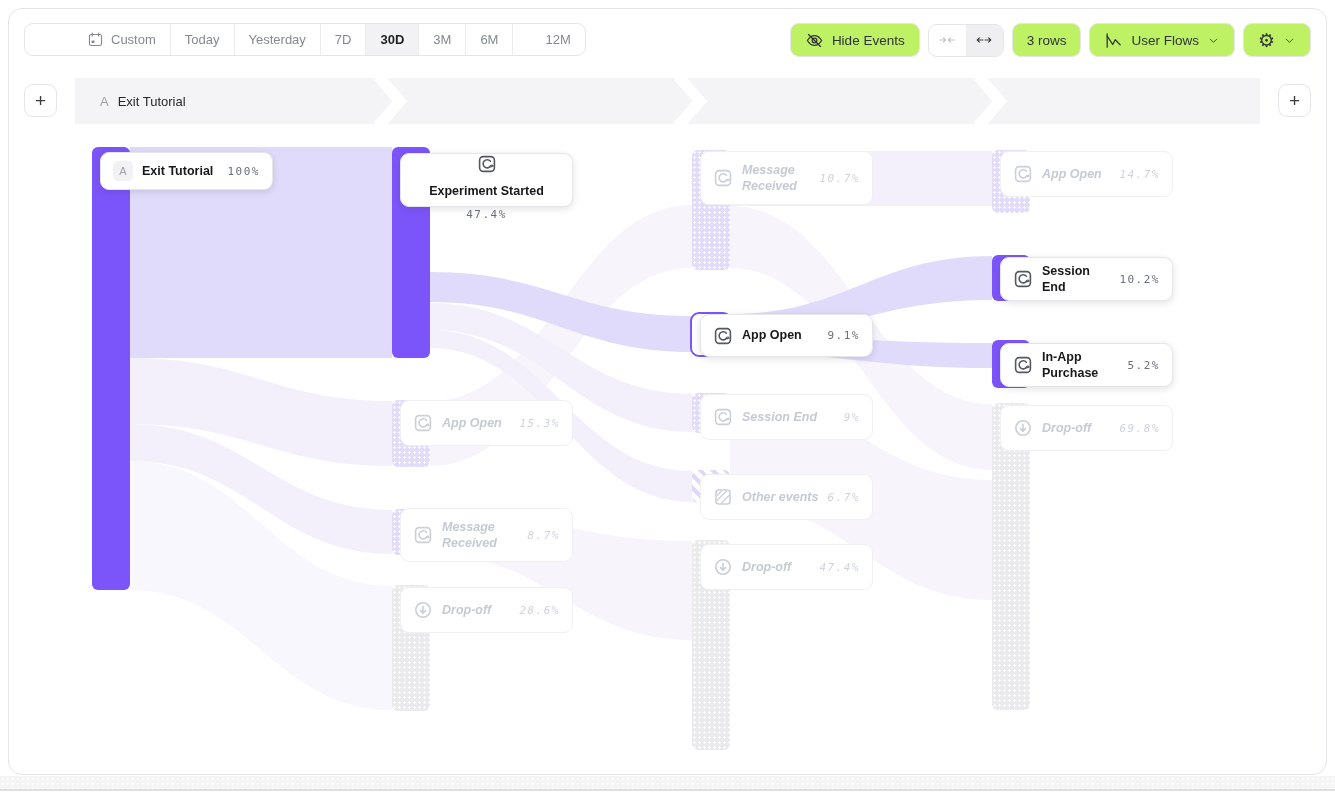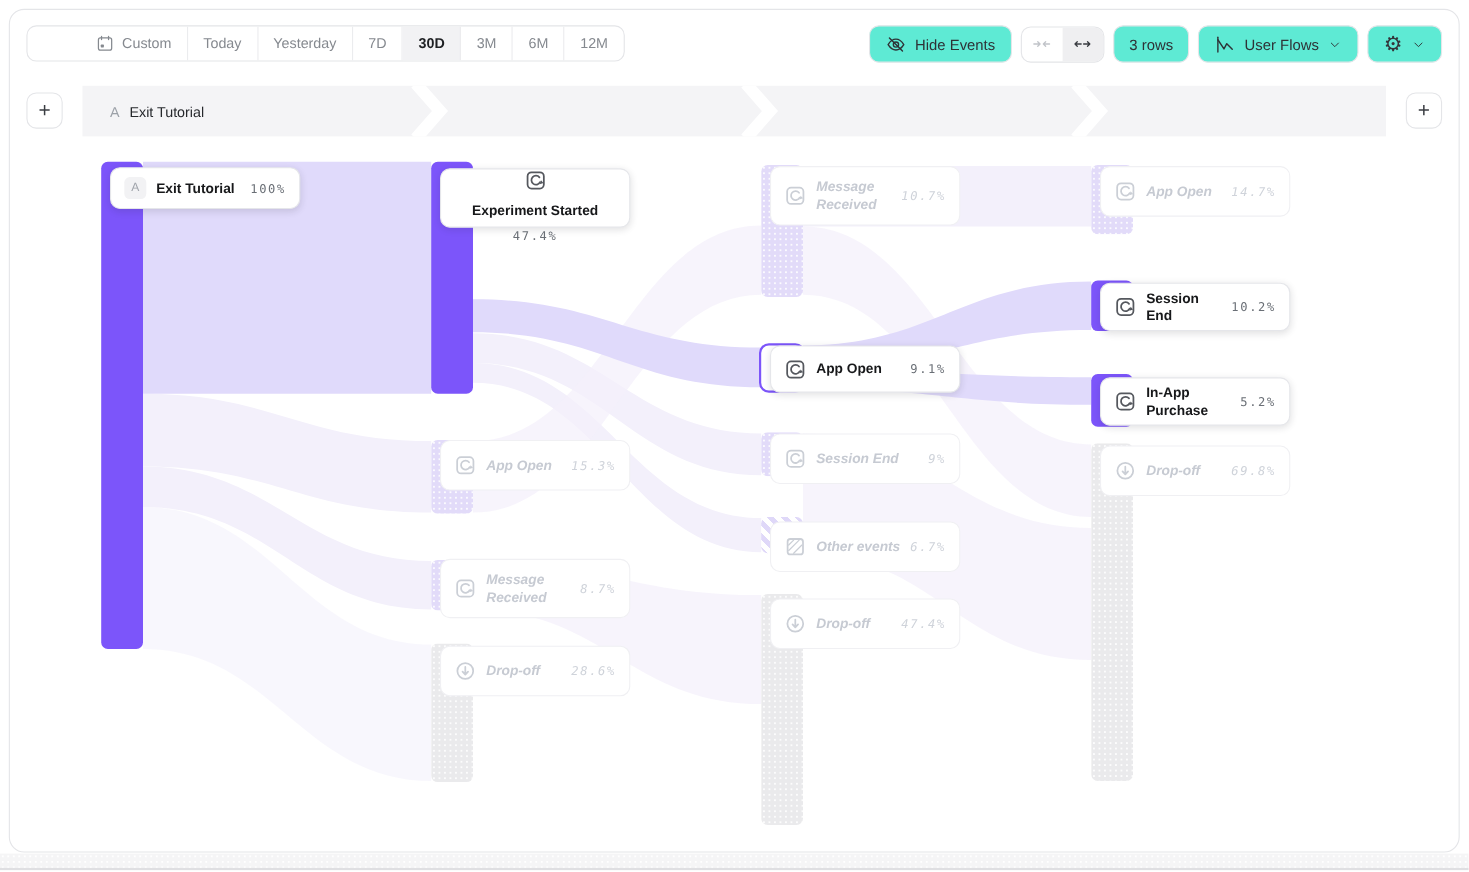--- a/index.html
+++ b/index.html
@@ -11,26 +11,26 @@
     background:#F5F5F6;
     background-image:radial-gradient(#ffffff 1px, transparent 1px); background-size:5px 5px;
     border-bottom:2px solid #DFDFE2; z-index:0; }
 
   
   .toolbar { position:absolute; left:0; top:0; width:1335px; height:72px; z-index:6; }
   .seg { position:absolute; display:flex; align-items:stretch; height:33px;
     border:1px solid #E4E5E8; border-radius:9px; background:#fff; overflow:hidden; }
   .seg .seg-item { display:flex; align-items:center; gap:7px; padding:0 14px;
     font-size:13px; color:#85898F; border-right:1px solid #EBECEE; cursor:pointer; white-space:nowrap; }
-  .seg .seg-item:last-child { border-right:none; }
+  .seg .seg-item:last-child { border-right:none;margin-left:18px; }
   .seg .seg-item.active { background:#F2F2F4; color:#1E2023; font-weight:700; }
   .dates { left:24px; top:23px;padding-left:48px; }
   .right-tools { position:absolute; right:24px; top:23px; display:flex; gap:8px; align-items:center; }
   .tbtn { display:flex; align-items:center; gap:8px; height:33px; padding:16px 14px;
-    border:1px solid #E4E5E8; border-radius:9px; background:#5eead4; font-size:13.5px;
+    border:1px solid #E4E5E8; border-radius:9px; background:#bef264; font-size:13.5px;
     font-weight:500; color:#2E3236; cursor:pointer; white-space:nowrap; }
   .arrow-seg { display:flex; height:33px; border:1px solid #E4E5E8; border-radius:9px;
     background:#fff; overflow:hidden; }
   .arrow-seg .cell { width:37px; display:flex; align-items:center; justify-content:center; cursor:pointer; }
   .arrow-seg .cell.dim { color:#C1C4C9; }
   .arrow-seg .cell.on { background:#EFEFF1; color:#3A3D42; }
   .icon { display:inline-flex; align-items:center; justify-content:center; }
   .gear-glyph { font-size:19px; color:#33373B; line-height:1;
     font-family:"DejaVu Sans", sans-serif; }
 

